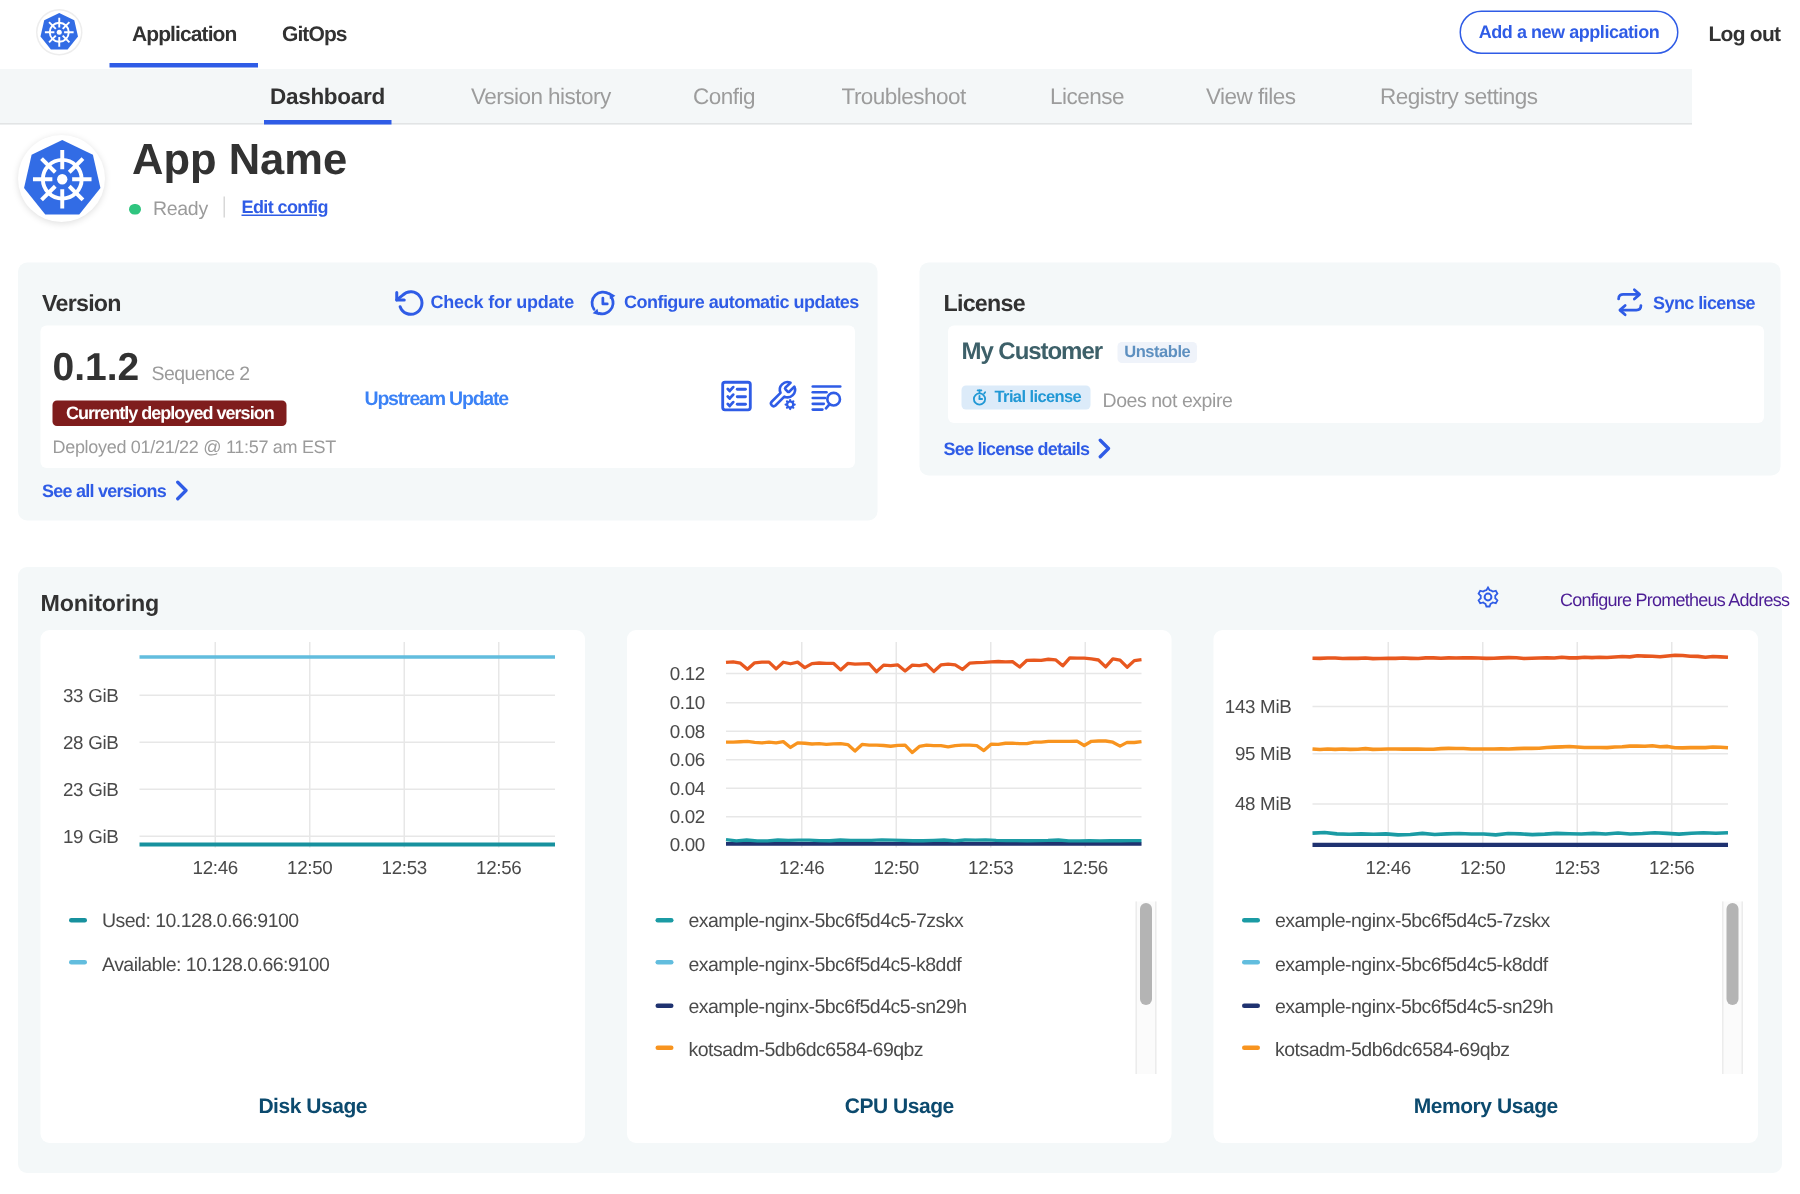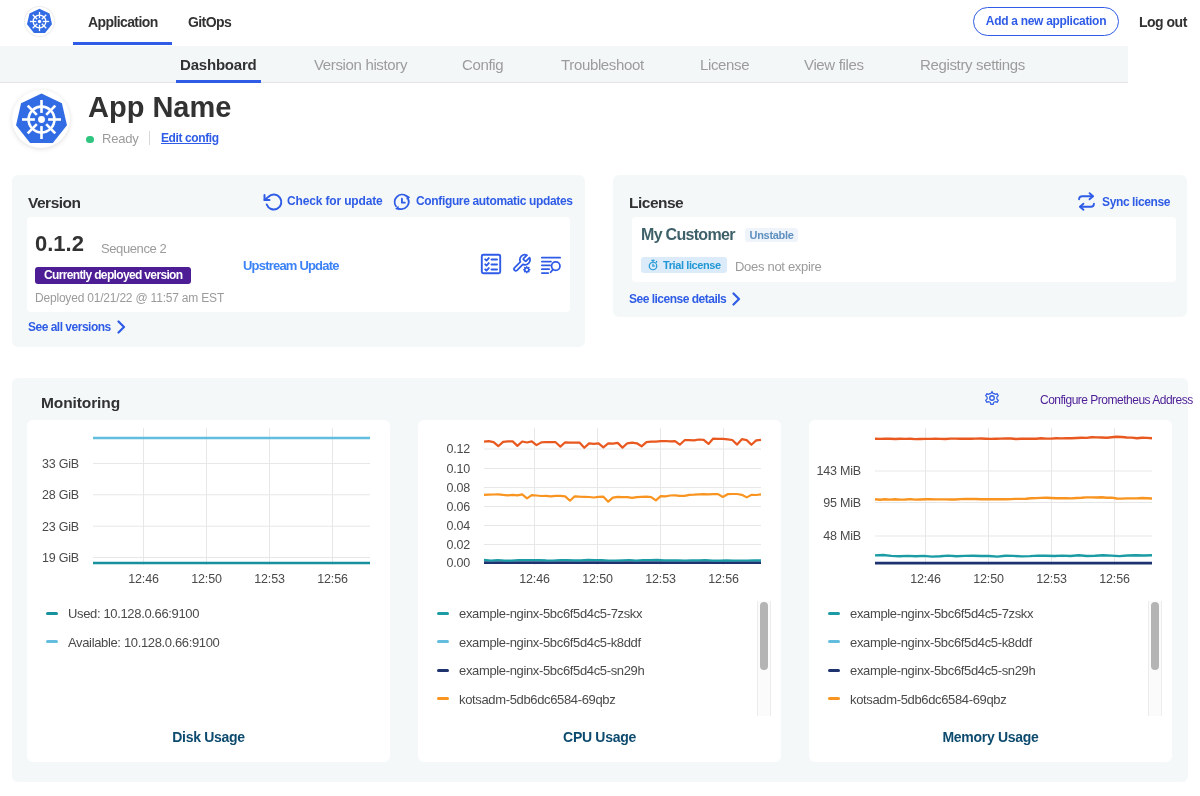--- a/index.html
+++ b/index.html
@@ -88,23 +88,23 @@
   <div class="abs" style="left:275px;top:19px;font-size:12px;font-weight:700;letter-spacing:-0.15px;color:#2f5ce6;">Check for update</div>
   <div class="abs" style="left:379px;top:16px;"><svg width="22" height="22" viewBox="0 0 24 24" fill="none" stroke="#2f5ce6" stroke-width="2" stroke-linecap="round" stroke-linejoin="round">
           <path d="M16.59 5.45 A8 8 0 0 0 5.45 16.59"></path>
           <path d="M9.2 19.5 A8 8 0 0 0 18.55 8.45"></path>
           <polygon points="9.3 20.9 7.9 16.1 4.5 19.5" fill="#2f5ce6" stroke="none"></polygon>
           <polygon points="16.6 4.1 17.03 9.3 21.0 6.7" fill="#2f5ce6" stroke="none"></polygon>
           <path d="M11.9 8.4 L11.9 12.7 L15.1 12.7"></path>
         </svg></div>
   <div class="abs" style="left:404px;top:19px;font-size:12px;font-weight:700;letter-spacing:-0.35px;color:#2f5ce6;">Configure automatic updates</div>
   <div class="whitebox" style="left:15px;top:42px;width:543px;height:95px;">
-    <div class="abs" style="left:8px;top:14px;font-size:22px;line-height:26px;font-weight:700;color:#323232;">0.1.2</div>
+    <div class="abs" style="left:8px;top:14px;font-size:26px;line-height:26px;font-weight:700;color:#323232;">0.1.2</div>
     <div class="abs" style="left:74px;top:24px;font-size:13px;letter-spacing:-0.4px;color:#9b9b9b;">Sequence 2</div>
-    <div class="abs" style="left:8px;top:50px;height:17px;line-height:17px;padding:0 9px;background:#4c1d95;color:#fff;font-size:12px;font-weight:700;letter-spacing:-0.65px;border-radius:3px;">Currently deployed version</div>
+    <div class="abs" style="left:8px;top:50px;height:17px;line-height:17px;padding:0 9px;background:#7f1d1d;color:#fff;font-size:12px;font-weight:700;letter-spacing:-0.65px;border-radius:3px;">Currently deployed version</div>
     <div class="abs" style="left:8px;top:74px;font-size:12px;letter-spacing:-0.2px;color:#9b9b9b;">Deployed 01/21/22 @ 11:57 am EST</div>
     <div class="abs" style="left:216px;top:41px;font-size:13px;font-weight:700;letter-spacing:-0.8px;color:#3b82f6;">Upstream Update</div>
     <div class="abs" style="left:452px;top:35px;"><svg width="24" height="24" viewBox="0 0 24 24" fill="none" stroke="#2f5ce6" stroke-width="1.9" stroke-linecap="round" stroke-linejoin="round">
             <rect x="2.8" y="2.8" width="18.4" height="18.4" rx="1.5"></rect>
             <polyline points="6.2 7.3 7.5 8.6 9.8 6.1"></polyline>
             <line x1="12.5" y1="7.5" x2="18" y2="7.5"></line>
             <polyline points="6.2 12.3 7.5 13.6 9.8 11.1"></polyline>
             <line x1="12.5" y1="12.5" x2="18" y2="12.5"></line>
             <polyline points="6.2 17.3 7.5 18.6 9.8 16.1"></polyline>
             <line x1="12.5" y1="17.5" x2="18" y2="17.5"></line>
@@ -164,21 +164,21 @@
           <span style="margin-left:4px;">Trial license</span>
         </div>
     <div class="abs" style="left:103px;top:42px;font-size:13px;letter-spacing:-0.3px;color:#9b9b9b;">Does not expire</div>
   </div>
   <div class="seelink" style="left:16px;top:117px;">See license details<span style="width:5px;"></span><svg width="10" height="14" viewBox="0 0 10 14" fill="none" stroke="#2f5ce6" stroke-width="2.2" stroke-linecap="round" stroke-linejoin="round">
           <polyline points="2.5 1.5 8 7 2.5 12.5"></polyline>
         </svg></div>
 </div>
 
 <div class="card" style="left:12px;top:378px;width:1176px;height:404px;"></div>
-<div class="cardtitle" style="left:27px;top:394px;letter-spacing:-0.1px;margin-left:14px;">Monitoring</div>
+<div class="cardtitle" style="left:27px;top:394px;letter-spacing:-0.1px;">Monitoring</div>
 <div class="abs" style="left:984px;top:390px;"><svg width="16" height="16" viewBox="0 0 24 24" fill="none" stroke="#2f5ce6" stroke-width="2">
         <circle cx="12" cy="12" r="3.4"></circle>
         <path d="M12 2.5 L13.6 5.2 A7.2 7.2 0 0 1 16.8 6.5 L19.8 5.7 L21.4 8.6 L19.2 10.8 A7.2 7.2 0 0 1 19.2 13.2 L21.4 15.4 L19.8 18.3 L16.8 17.5 A7.2 7.2 0 0 1 14.6 18.8 L13.6 21.5 L10.4 21.5 L9.4 18.8 A7.2 7.2 0 0 1 7.2 17.5 L4.2 18.3 L2.6 15.4 L4.8 13.2 A7.2 7.2 0 0 1 4.8 10.8 L2.6 8.6 L4.2 5.7 L7.2 6.5 A7.2 7.2 0 0 1 10.4 5.2 Z" stroke-width="1.8"></path>
       </svg></div>
 <div class="abs" style="left:1040px;top:393px;font-size:12px;font-weight:400;letter-spacing:-0.5px;color:#4c1d95;">Configure Prometheus Address</div>
 
 <div class="chart-card" style="left:27px;">
       <svg width="363" height="168" viewBox="0 0 363 168" style="position:absolute;left:0;top:0;">
         <line x1="116.5" y1="8" x2="116.5" y2="145" stroke="#e7e7e7" stroke-width="1"></line>
         <line x1="179.5" y1="8" x2="179.5" y2="145" stroke="#e7e7e7" stroke-width="1"></line>

